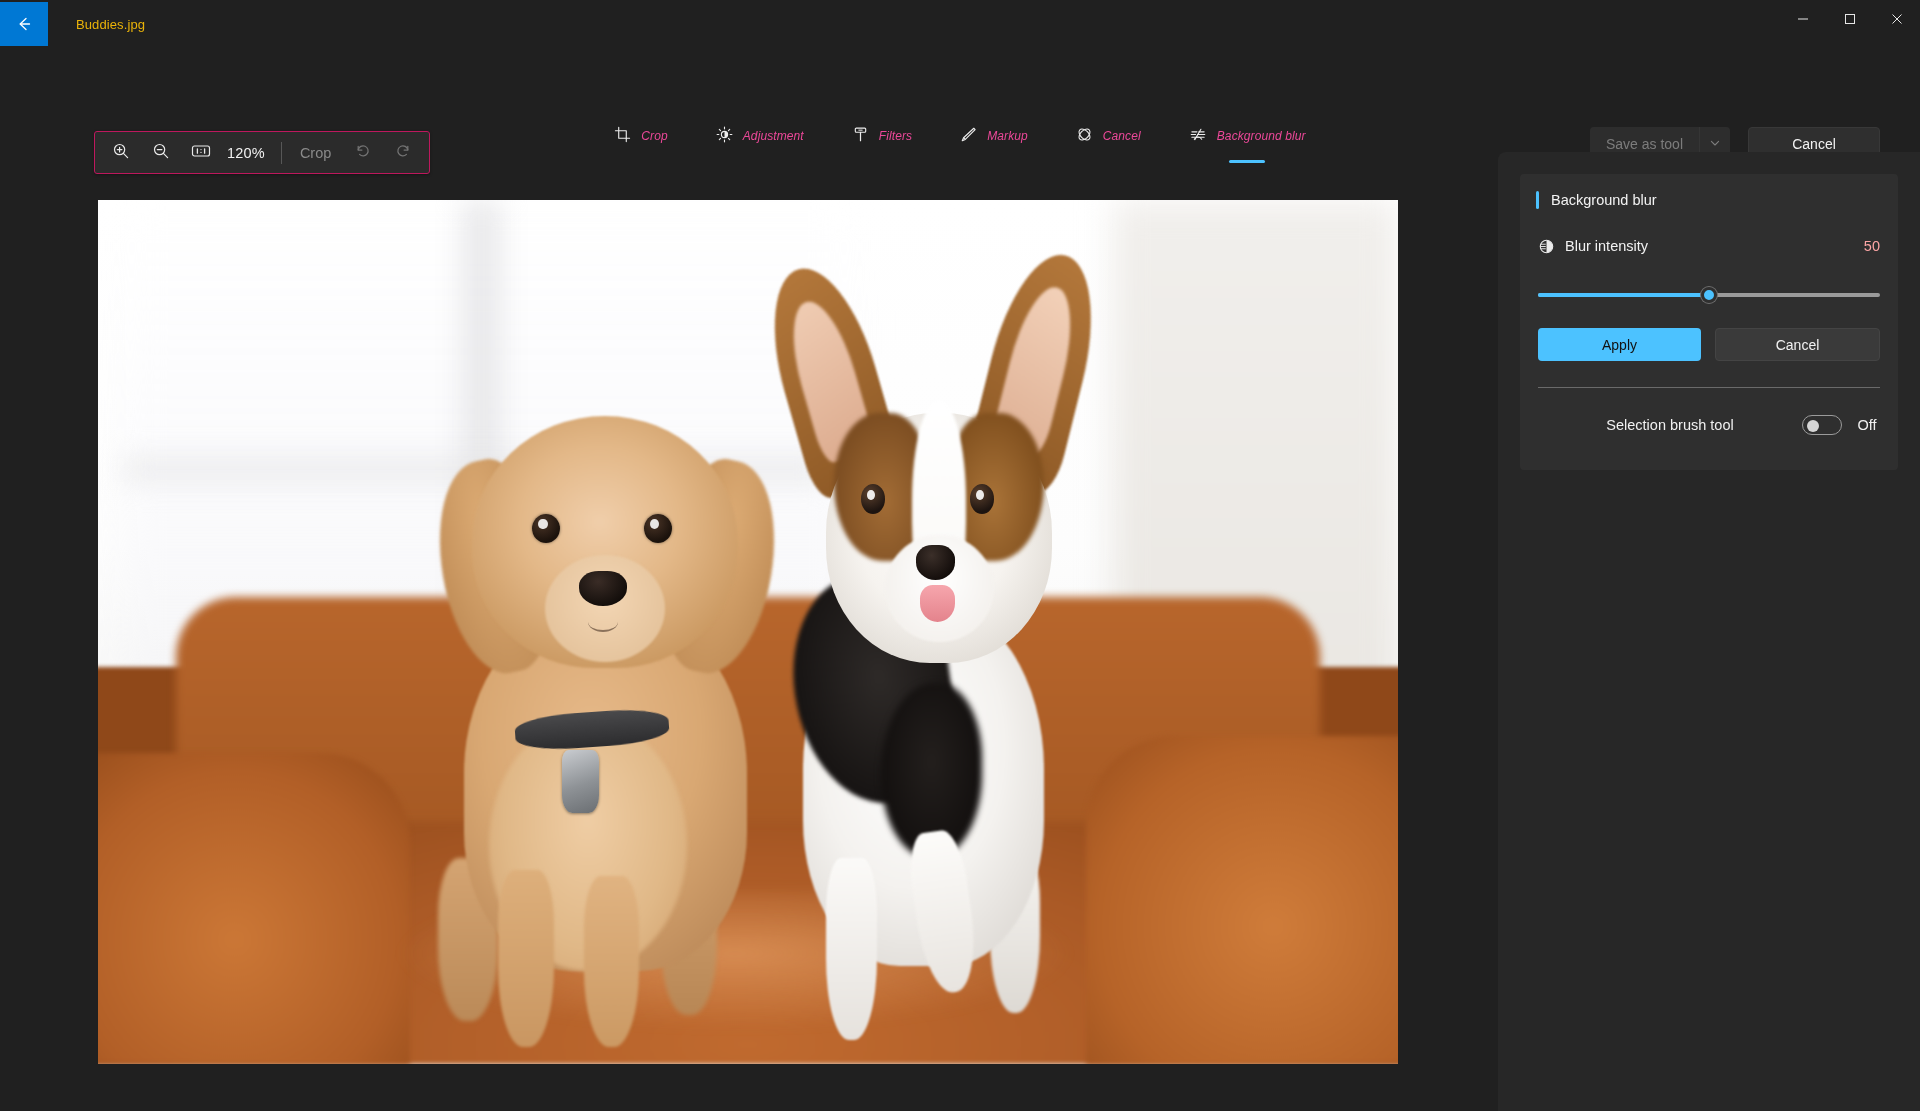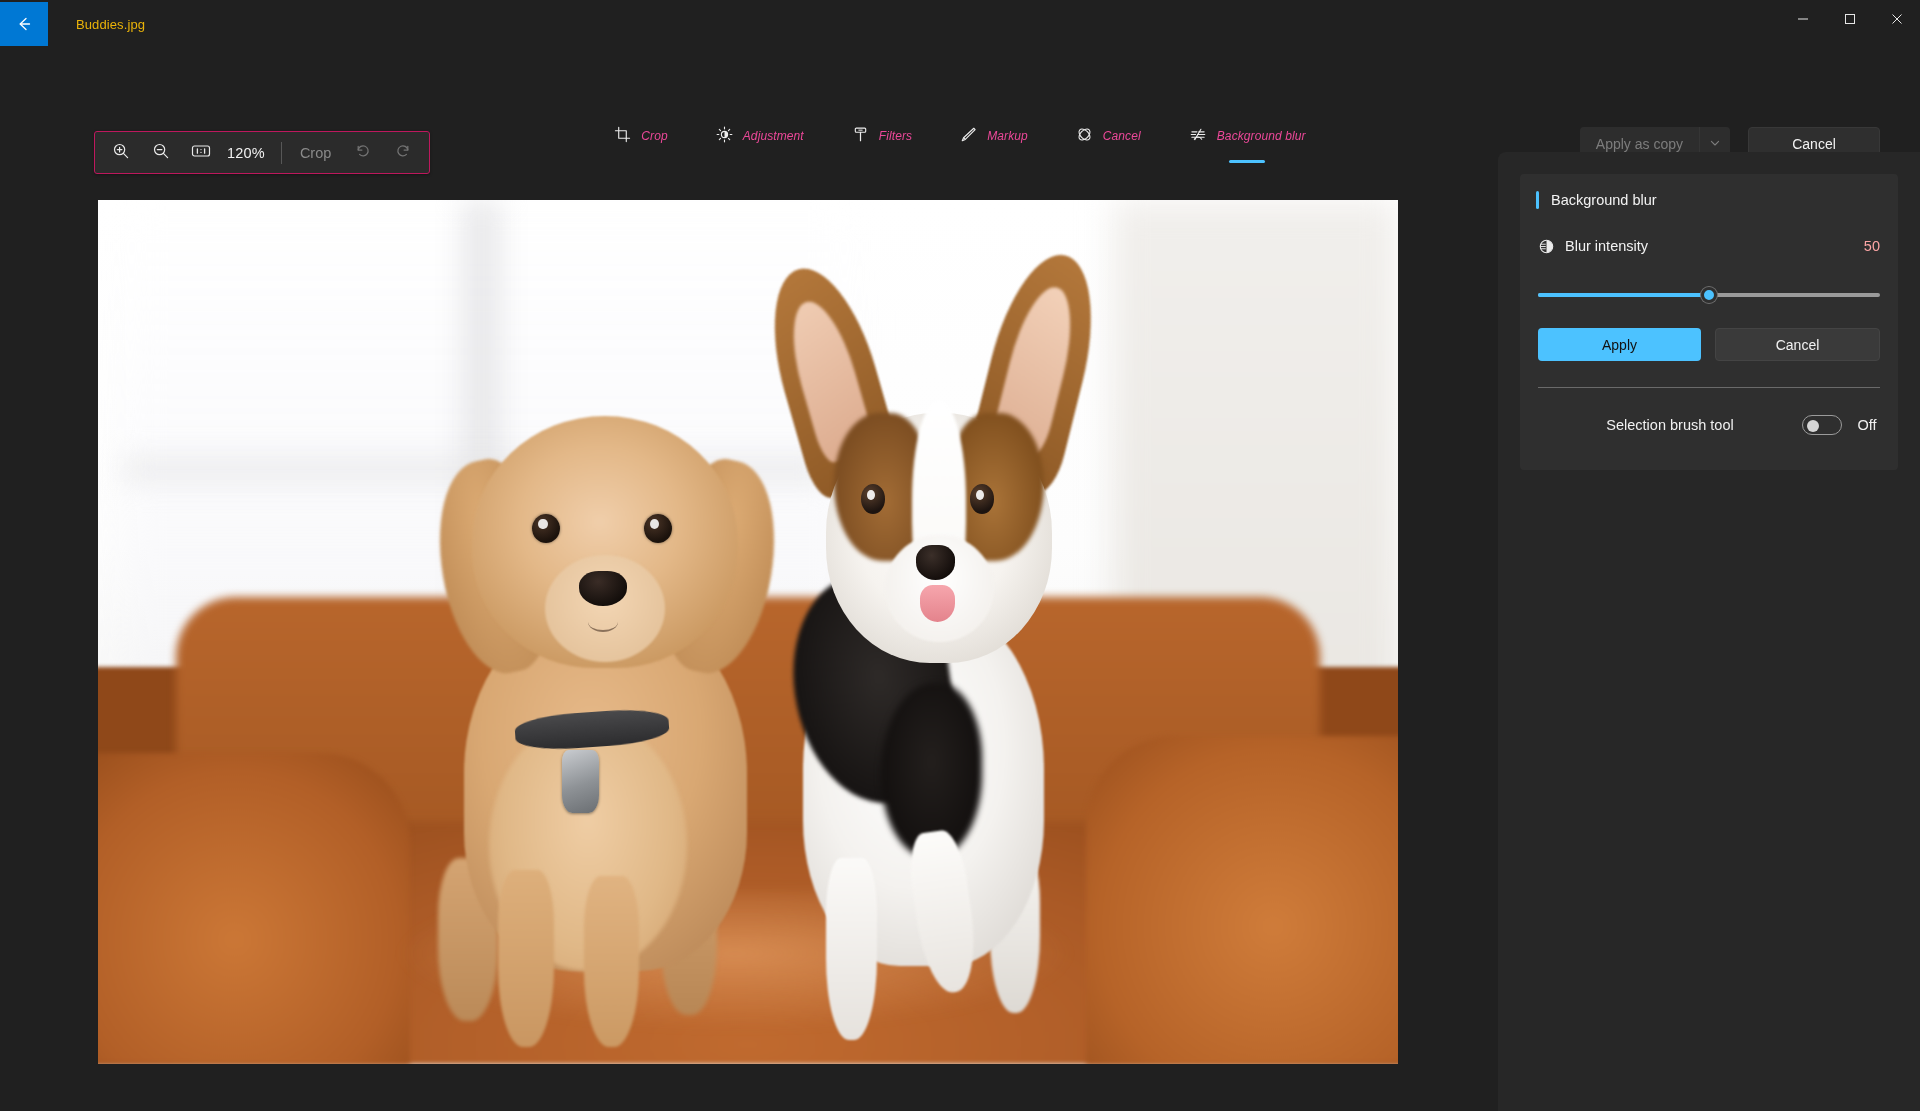--- a/index.html
+++ b/index.html
@@ -677,21 +677,21 @@
           <path d="M12.6 3.4 L6.1 14.4" stroke="#ececec" stroke-width="1.15" stroke-linecap="round"></path>
         </svg>
       </span>
       <span class="tab-label">Background blur</span>
       <span class="tab-underline"></span>
     </div>
   </div>
 
   <div class="right-actions">
     <div class="split-btn">
-      <div class="main">Apply as copy</div>
+      <div class="main">Save as tool</div>
       <div class="sep"></div>
       <div class="chev">
         <span>
           <svg width="12" height="12" viewBox="0 0 12 12" fill="none">
             <path d="M2.4 4.4 L6 8 L9.6 4.4" stroke="#9b9b9b" stroke-width="1.1" stroke-linecap="round" stroke-linejoin="round"></path>
           </svg>
         </span>
       </div>
     </div>
     <div class="cancel-top">Cancel</div>

